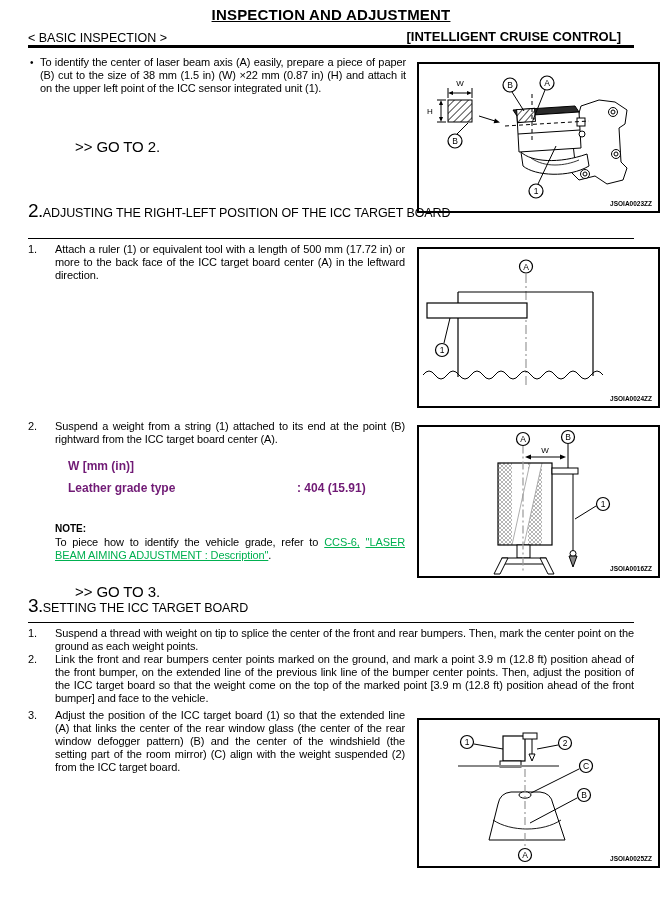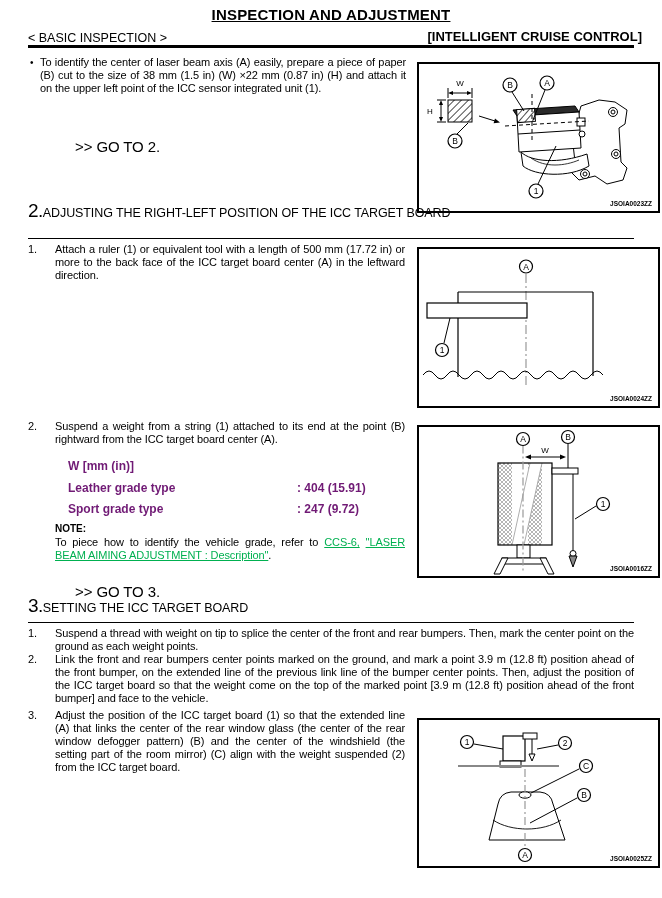--- a/index.html
+++ b/index.html
@@ -4,21 +4,21 @@
 <style>
   html,body { margin:0; padding:0; background:#e8e8e8; }
   .page {
     position:relative; width:662px; height:898px; background:#ffffff;
     font-family:"Liberation Sans","DejaVu Sans",sans-serif; color:#000;
     overflow:hidden; margin:0 auto;
   }
   .abs { position:absolute; }
   .t-title { top:6px; left:0; width:662px; text-align:center; font-size:15px; font-weight:bold; letter-spacing:0.2px;text-decoration:underline; }
   .t-sub-left { top:31px; left:28px; font-size:12.5px; }
-  .t-sub-right { top:29px; right:20px; font-size:13px; font-weight:bold; }
+  .t-sub-right { top:29px; right:41px; font-size:13px; font-weight:bold; }
   .rule { left:28px; width:606px; background:#000; }
   .rule-thick { top:45px; height:3px; }
   .rule-thin  { height:1px; }
   .body-text { font-size:11px; line-height:13px; letter-spacing:-0.1px; text-align:justify; }
   .bullet-para { top:56px; left:28px; width:378px; padding-left:12px; box-sizing:border-box; }
   .bullet-dot { position:absolute; left:2px; top:0; font-size:10px; }
   .goto { font-size:15px; letter-spacing:-0.1px; }
   .goto-2 { top:138px; left:75px; }
   .goto-3 { top:583px; left:75px; }
   .sec-head { left:28px; white-space:nowrap; }
@@ -169,24 +169,20 @@
     <span class="step-num">2.</span>
     <div class="step-body">Suspend a weight from a string (1) attached to its end at the point (B) rightward from the ICC target board center (A).</div>
   </div>
 
   <div class="abs spec" style="color:#701a75;">
     <div class="spec-line">W [mm (in)]</div>
     <div class="spec-line">
       <span class="spec-label">Leather grade type</span>
       <span>: 404 (15.91)</span>
     </div>
-    <div class="spec-line">
-      <span class="spec-label">Sport grade type</span>
-      <span>: 247 (9.72)</span>
-    </div>
   </div>
 
   <div class="abs note-label">NOTE:</div>
   <div class="abs body-text note-text">
     <span>To piece how to identify the vehicle grade, refer to </span><span class="glink" style="color:#00B050;">CCS-6,</span><span> </span><span class="glink" style="color:#00B050;">"LASER BEAM AIMING ADJUSTMENT : Description"</span><span>.</span>
   </div>
 
   <div class="abs goto goto-3">&gt;&gt; GO TO 3.</div>
 
   <div class="fig fig-3">

